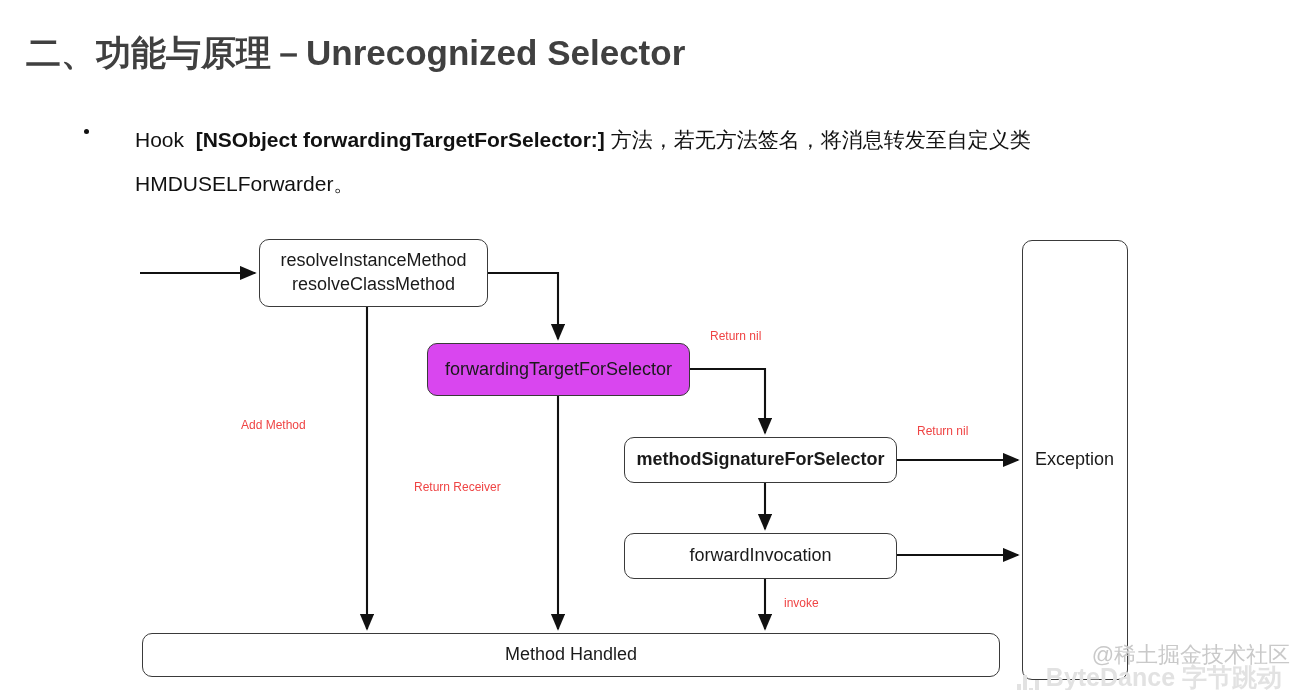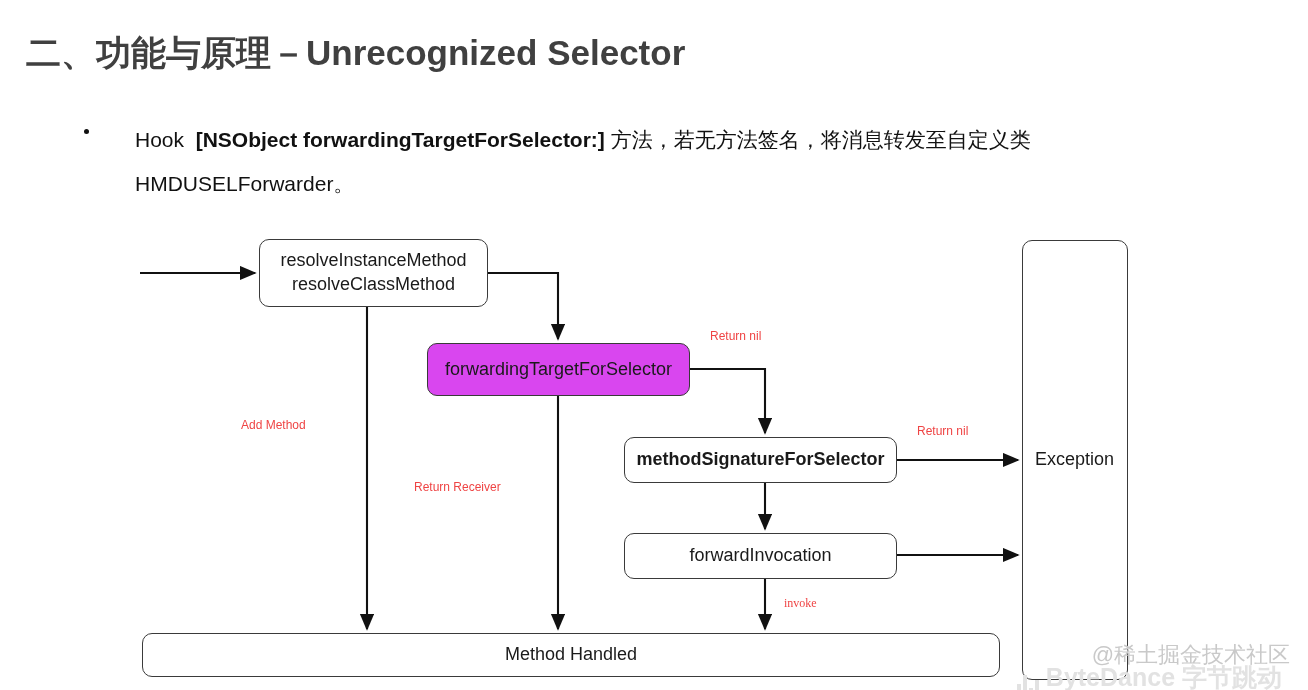--- a/index.html
+++ b/index.html
@@ -208,21 +208,21 @@
     <div class="node tall" style="left:1022px; top:228px; width:106px; height:440px;">Exception</div>
 
     <div class="edge-label" style="left:241px; top:406px;">Add Method</div>
 
     <div class="edge-label" style="left:414px; top:468px;">Return Receiver</div>
 
     <div class="edge-label" style="left:710px; top:317px;">Return nil</div>
 
     <div class="edge-label" style="left:917px; top:412px;">Return nil</div>
 
-    <div class="edge-label" style="left:784px; top:584px;font-family:Liberation Serif, serif;">invoke</div>
+    <div class="edge-label" style="left:784px; top:584px;">invoke</div>
   </div>
 
   <div id="watermark-text">@稀土掘金技术社区</div>
   <div id="watermark-logo">
     <span class="bars">
         <i></i>
         <i></i>
         <i></i>
         <i></i>
       </span>

